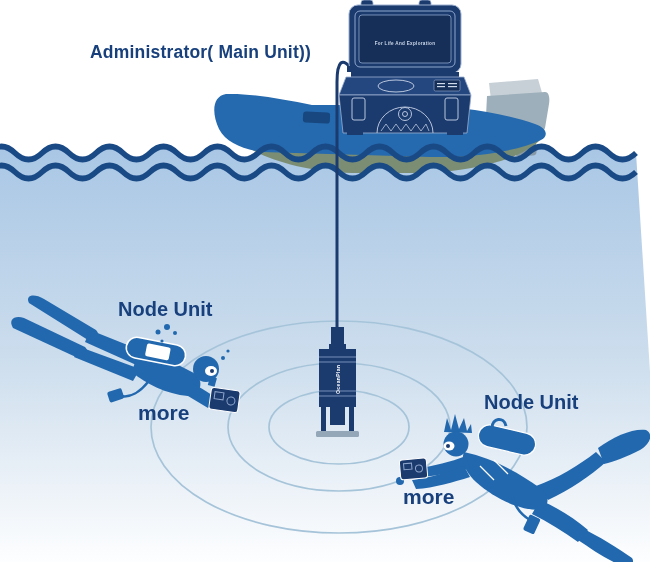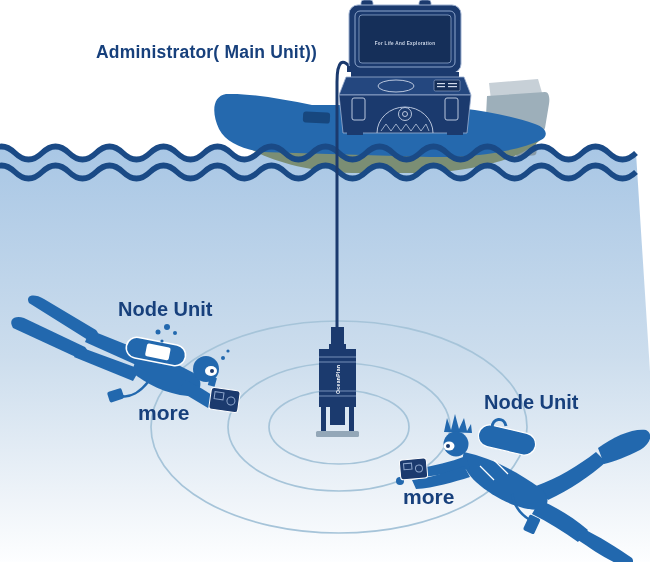--- a/index.html
+++ b/index.html
@@ -1,20 +1,20 @@
 <!DOCTYPE html>
 <html><head>
 <meta charset="utf-8">
 <style>
   html,body{margin:0;padding:0;background:#fff;}
   .stage{position:relative;width:650px;height:562px;overflow:hidden;background:#ffffff;
          font-family:"Liberation Sans","DejaVu Sans",sans-serif;}
   .stage svg{position:absolute;left:0;top:0;}
   .lbl{position:absolute;color:#17407c;font-weight:700;white-space:nowrap;}
-  .lbl.admin{left:96px;top:42px;font-size:17.5px;letter-spacing:.2px;}
+  .lbl.admin{left:90px;top:42px;font-size:17.5px;letter-spacing:.2px;}
   .lbl.node-left{left:118px;top:298px;font-size:20px;}
   .lbl.more-left{left:138px;top:401px;font-size:21px;}
   .lbl.node-right{left:484px;top:391px;font-size:20px;}
   .lbl.more-right{left:403px;top:485px;font-size:21px;}
 </style>
 </head>
 <body>
 
 <div class="stage">
 <svg width="650" height="562" viewBox="0 0 650 562">

